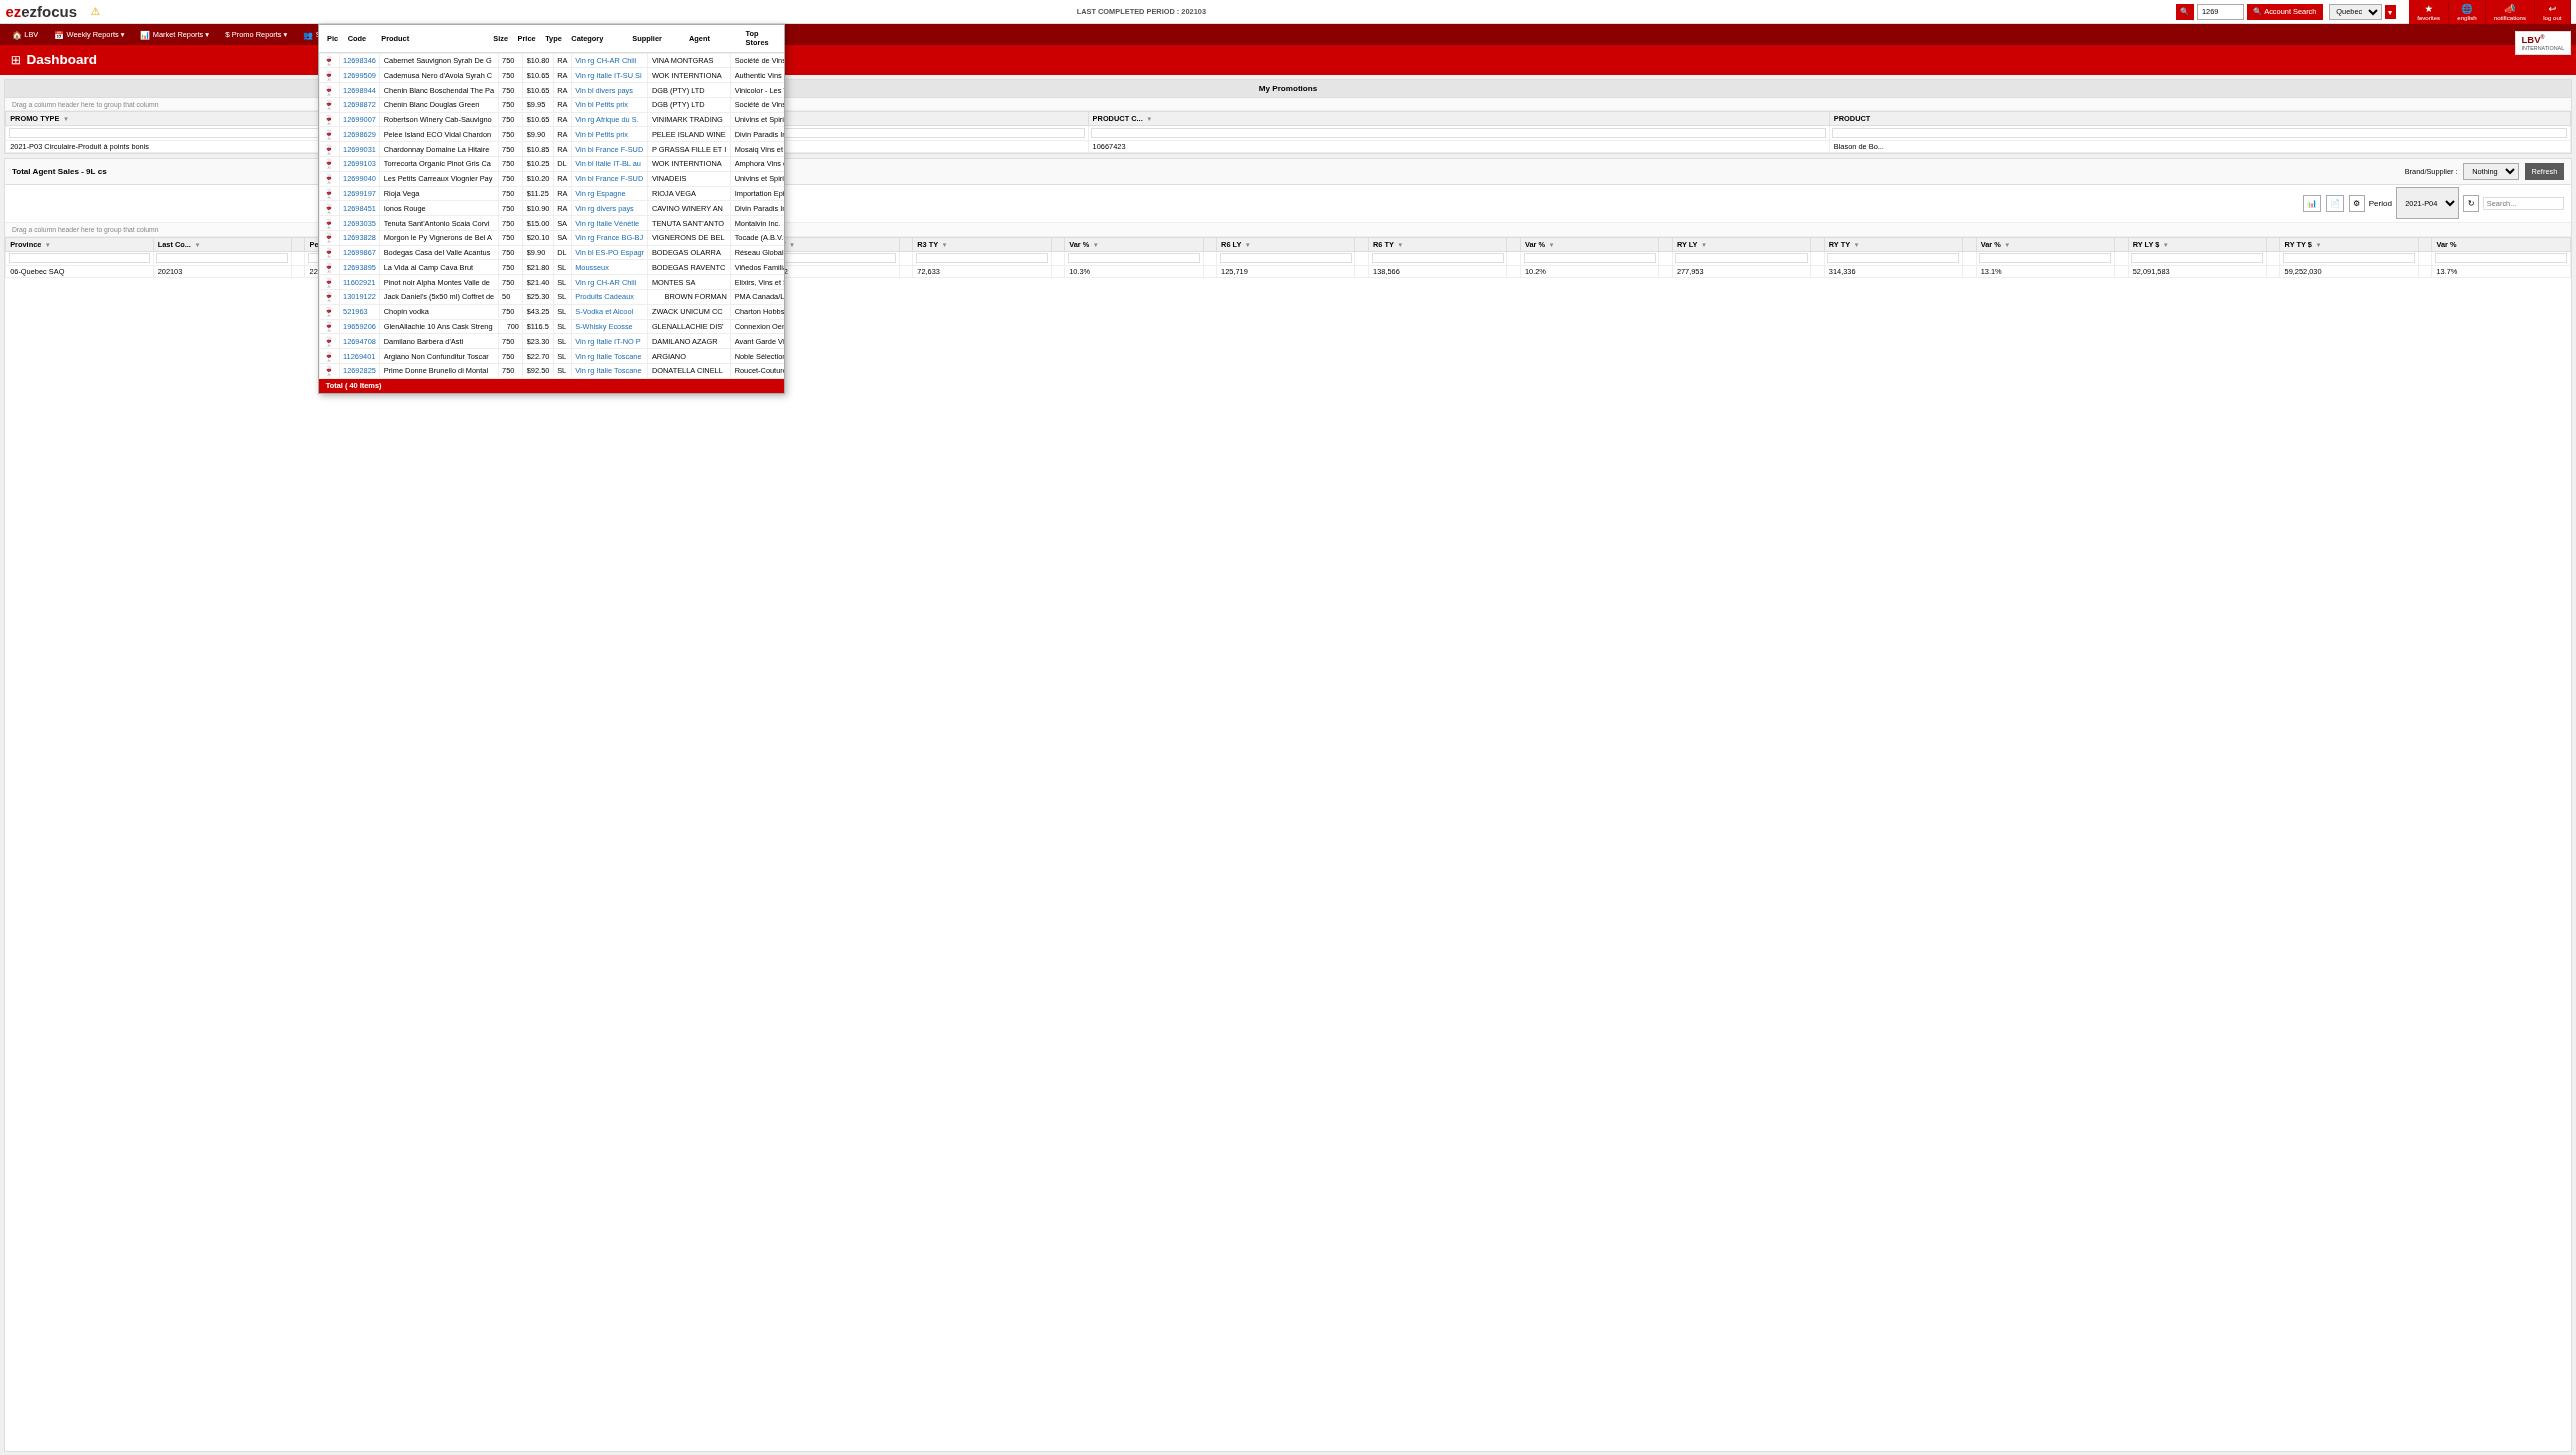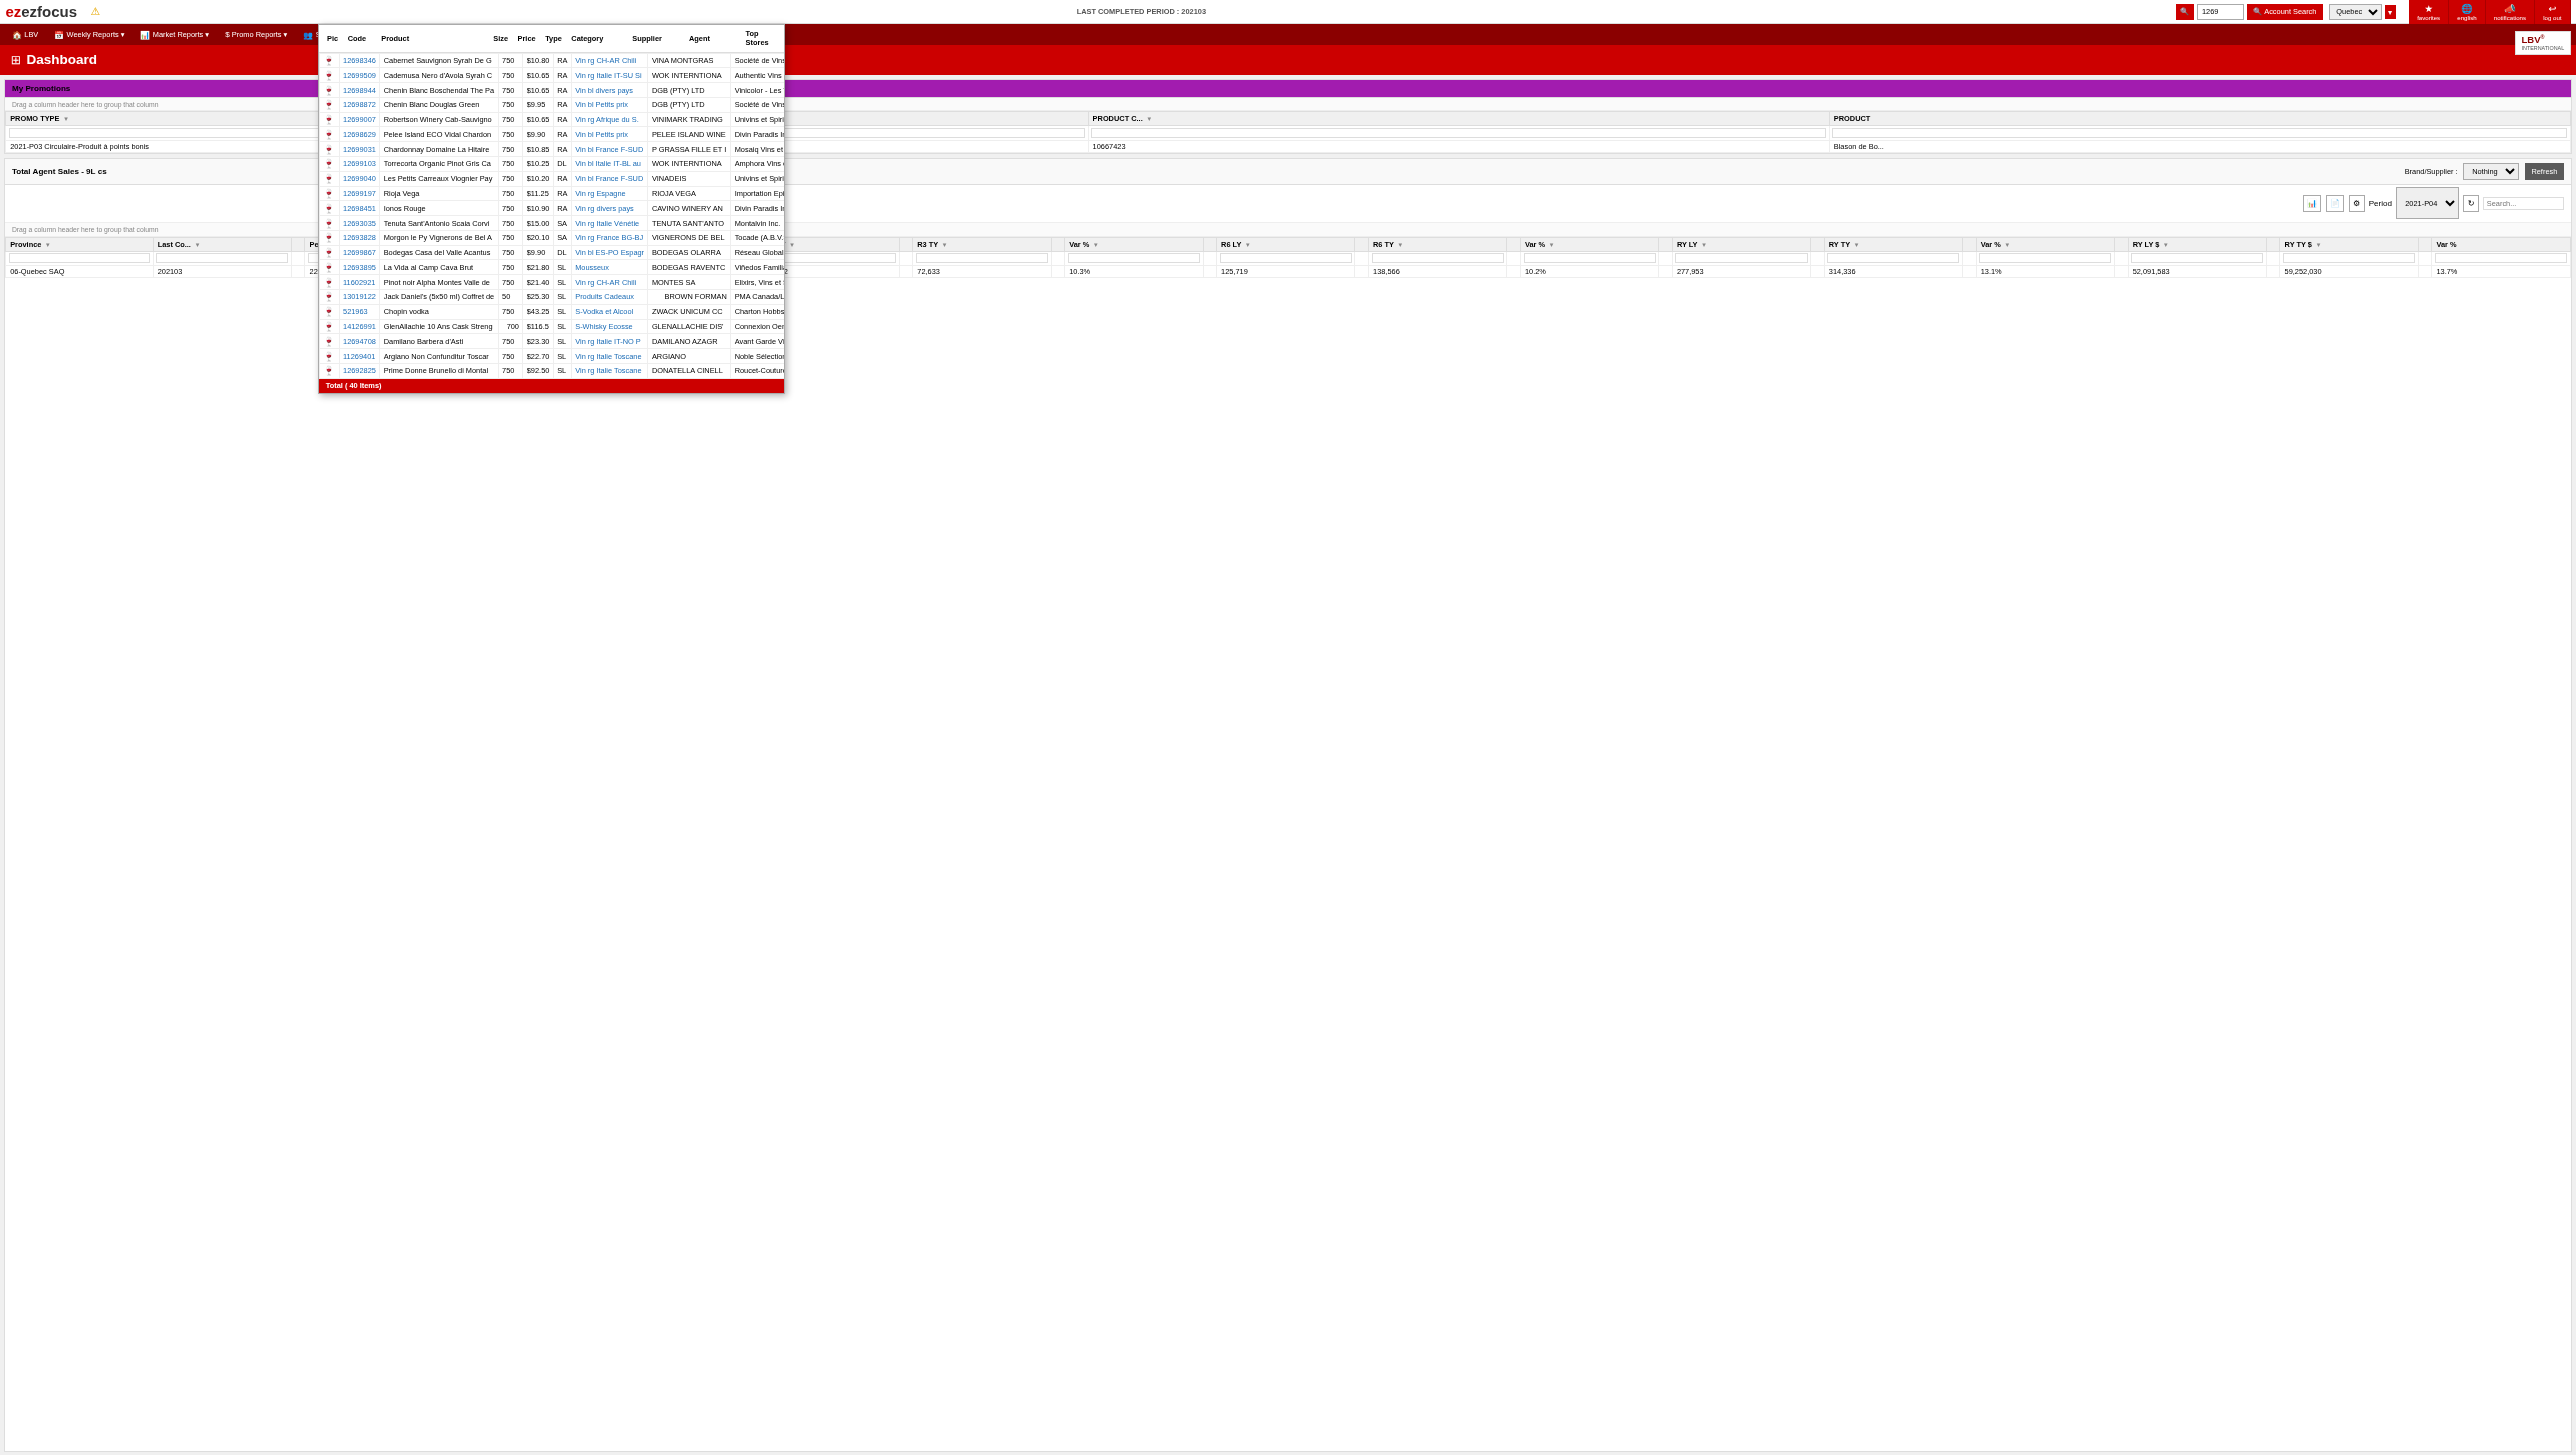--- a/index.html
+++ b/index.html
@@ -50,21 +50,21 @@
       padding: 5.4px 10.8px; height: 30px;
     }
     .dashboard-header .grid-icon { font-size: 12.2px; margin-right: 5.4px; }
     .dashboard-header h1 { font-size: 13.5px; font-weight: bold; }
 
     
     .main-content { display: flex; flex-direction: column; height: calc(100vh - 74px); position: relative; }
 
     
     .promotions-section { background: #fff; margin: 4.1px 4.1px 0 4.1px; border: 0.7px solid #ddd; flex: 0 0 auto; }
-    .section-title { padding: 4.1px 6.8px; font-weight: bold; font-size: 8.1px; border-bottom: 0.7px solid #ddd; background: #a21caf; }
+    .section-title { padding: 4.1px 6.8px; font-weight: bold; font-size: 8.1px; border-bottom: 0.7px solid #ddd; background: #e5e5e5; text-align: center; }
     .column-group-hint { padding: 2.7px 6.8px; font-size: 6.8px; color: #888; background: #fafafa; border-bottom: 0.7px solid #eee; }
     .table-container { overflow: auto; max-height: 135px; }
     table { width: 100%; border-collapse: collapse; font-size: 7.4px; }
     th {
       background: #f0f0f0; border: 0.7px solid #ddd; padding: 2px 4.1px;
       white-space: nowrap; position: sticky; top: 0; z-index: 2; text-align: left; font-weight: bold;
     }
     th .filter-icon { color: #888; font-size: 6.1px; margin-left: 1.4px; }
     td { border: 0.7px solid #eee; padding: 1.4px 4.1px; white-space: nowrap; }
     .search-row td { padding: 1.4px 2.7px; }
@@ -529,21 +529,21 @@
     </td>
     <td style="width:81px;">ZWACK UNICUM CC</td>
     <td style="width:81px;">Charton Hobbs Inc.</td>
 
   </tr>
           <tr>
     <td style="width:16.2px;text-align:center;">
       <span style="font-size:9.5px;">🍷</span>
     </td>
     <td style="width:44px;">
-      <a class="blue-link">14126991</a>
+      <a class="blue-link">19659206</a>
     </td>
     <td style="min-width:108px;">GlenAllachie 10 Ans Cask Streng</td>
     <td style="width:24px;padding-left:8px;">700</td>
     <td style="width:30.5px;">$116.5</td>
     <td style="width:24px;">SL</td>
     <td style="width:88px;">
       <a class="blue-link">S-Whisky Ecosse</a>
     </td>
     <td style="width:81px;">GLENALLACHIE DIS'</td>
     <td style="width:81px;">Connexion Oenoph</td>

